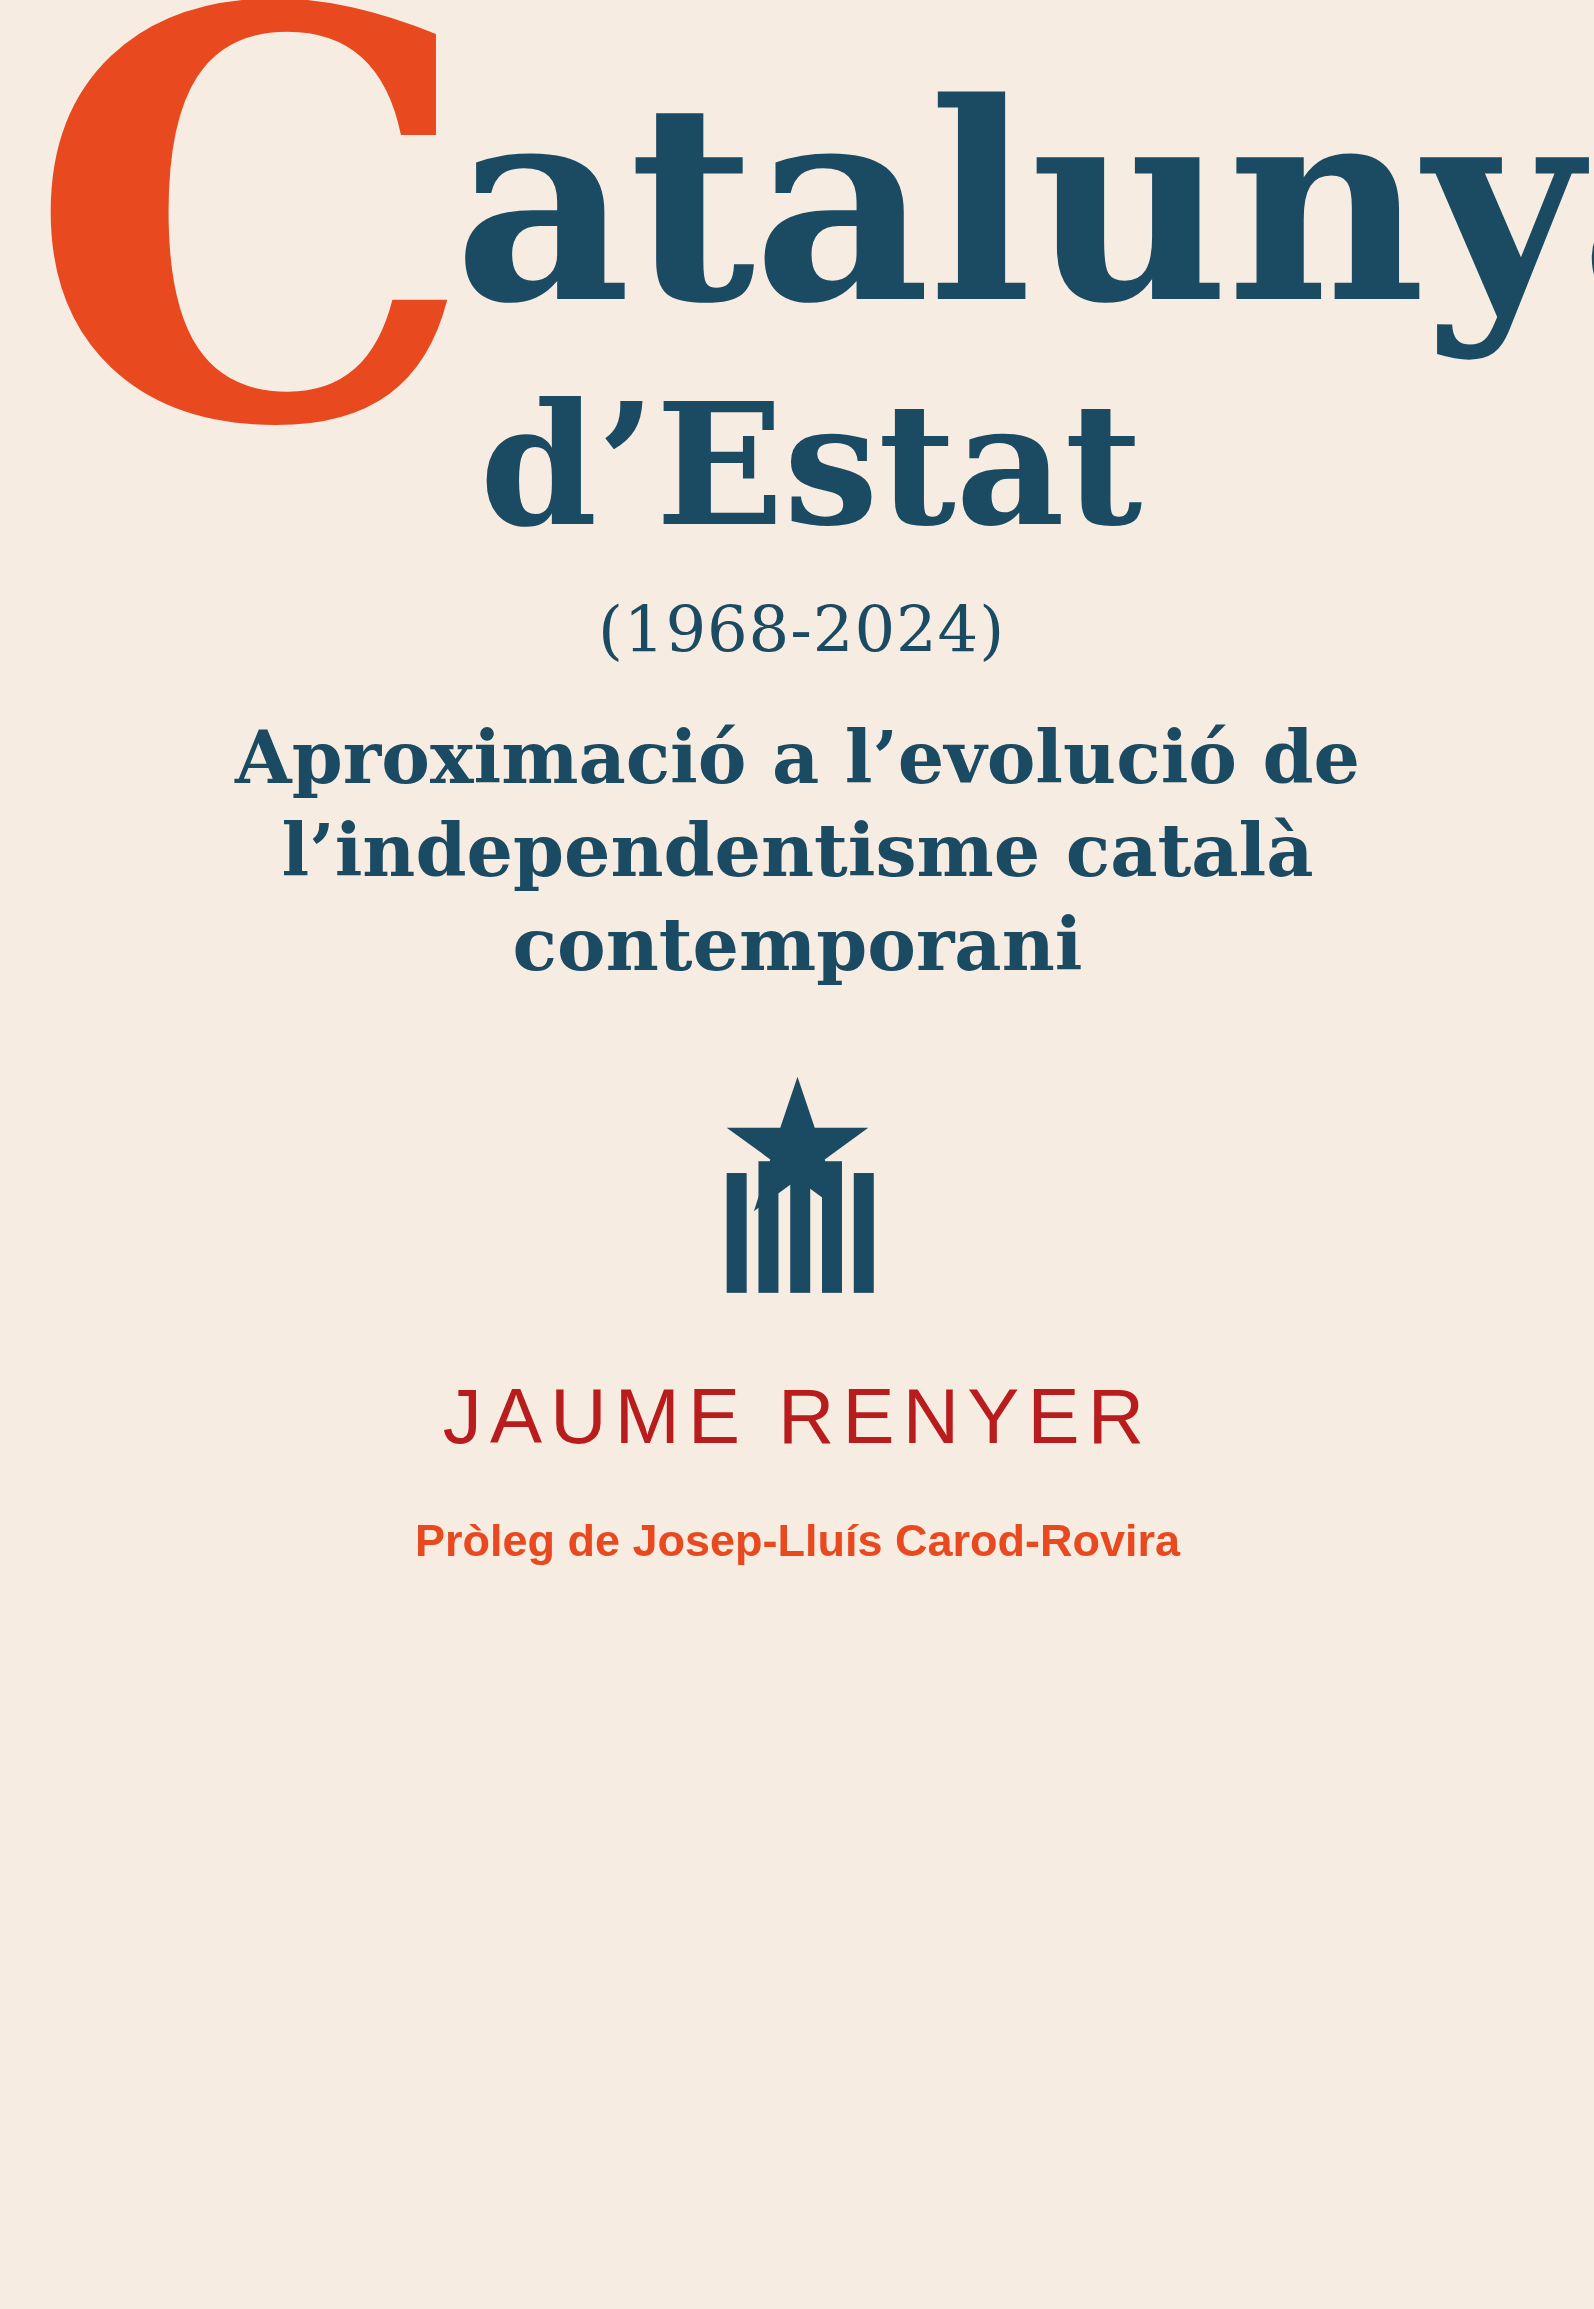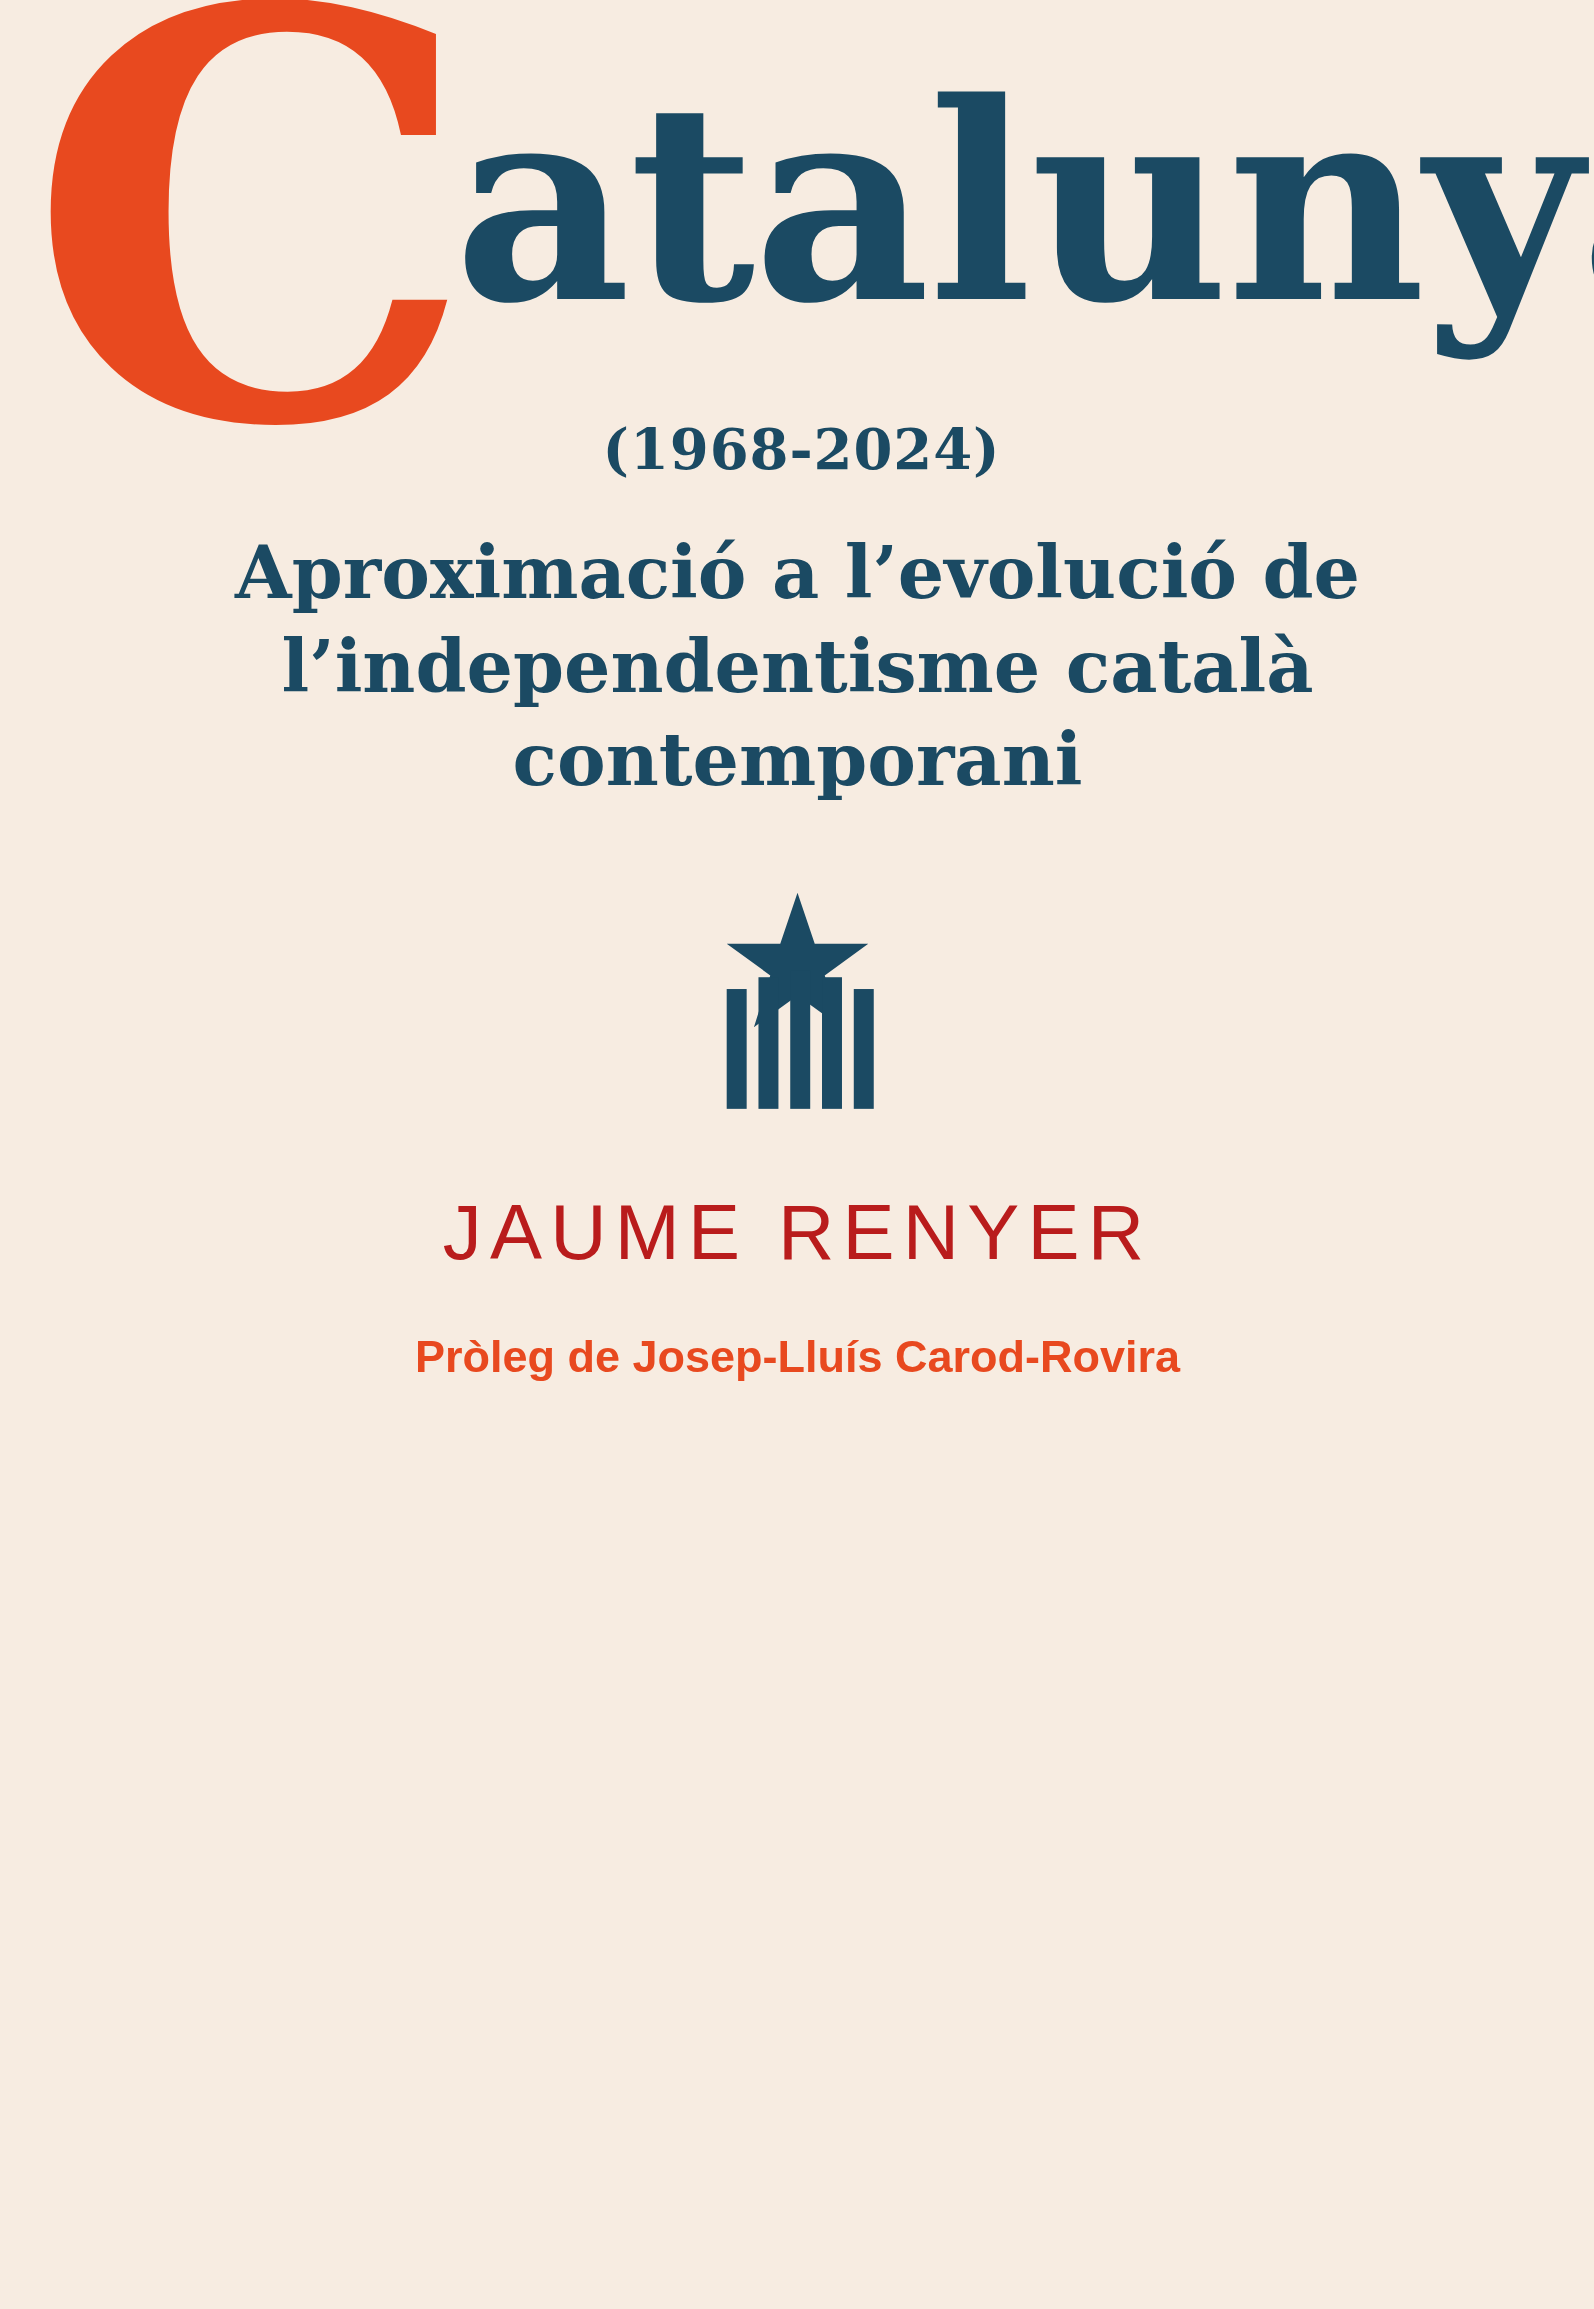--- a/index.html
+++ b/index.html
@@ -69,22 +69,22 @@
     font-size: 168px;
     line-height: 1.02;
     color: #1b4a63;
     display: block;
     margin-top: 5.5px;
     margin-left: 27px;
   }
 
   .title-years {
     font-family: "DejaVu Serif", "Liberation Serif", serif;
-    font-weight: 700;
-    font-size: 56px;
+    font-weight: 400;
+    font-size: 64px;
     color: #1b4a63;
     display: block;
     margin-top: 42px;
     letter-spacing: 0.9px;
     padding-left: 8px;
   }
 
   
   .subtitle {
     font-family: "DejaVu Serif", "Liberation Serif", serif;
@@ -145,20 +145,21 @@
     font-weight: 400;
   }
 </style>
 </head>
 <body>
 
 <div class="cover">
 
   <div class="title-block">
     <span class="title-line-1"><span class="drop-cap">C</span><span>atalunya,</span></span>
+    <span class="title-line-3">d’Estat</span>
     <span class="title-years">(1968-2024)</span>
   </div>
 
   <div class="subtitle">Aproximació a l’evolució de l’independentisme català contemporani</div>
 
   <div class="emblem">
     <svg width="191" height="236" viewBox="0 0 210 260" xmlns="http://www.w3.org/2000/svg">
       <polygon points="105,2 124,58 183,58 135,93 153,150 105,115 57,150 75,93 27,58 86,58" fill="#1b4a63"></polygon>
       <rect x="27" y="108" width="22" height="132" fill="#1b4a63"></rect>
       <rect x="62" y="95" width="22" height="145" fill="#1b4a63"></rect>

